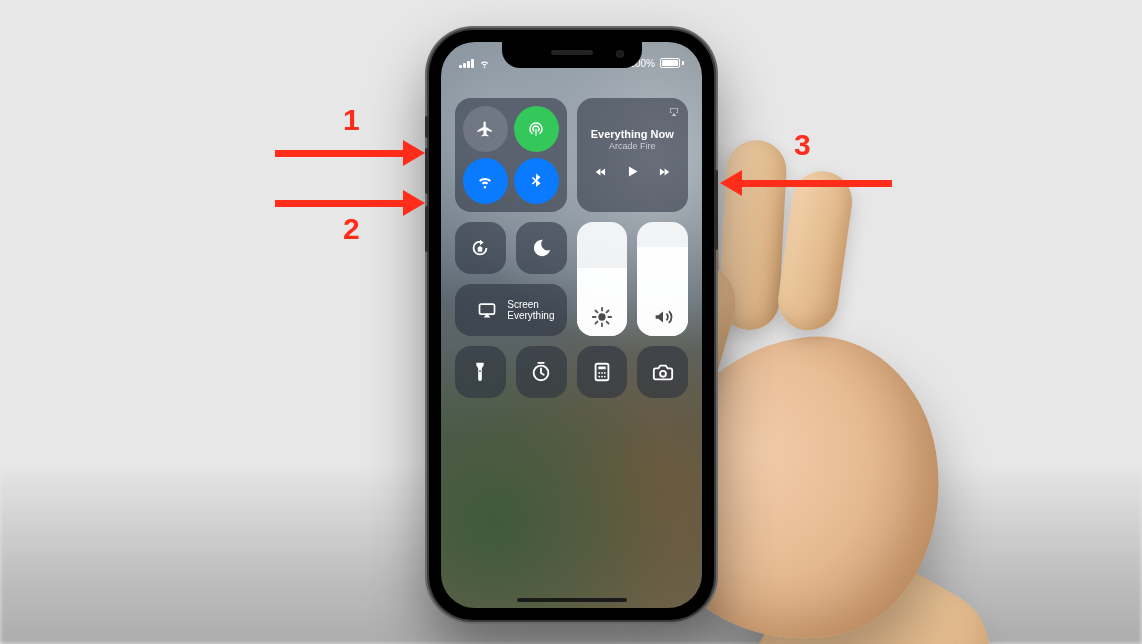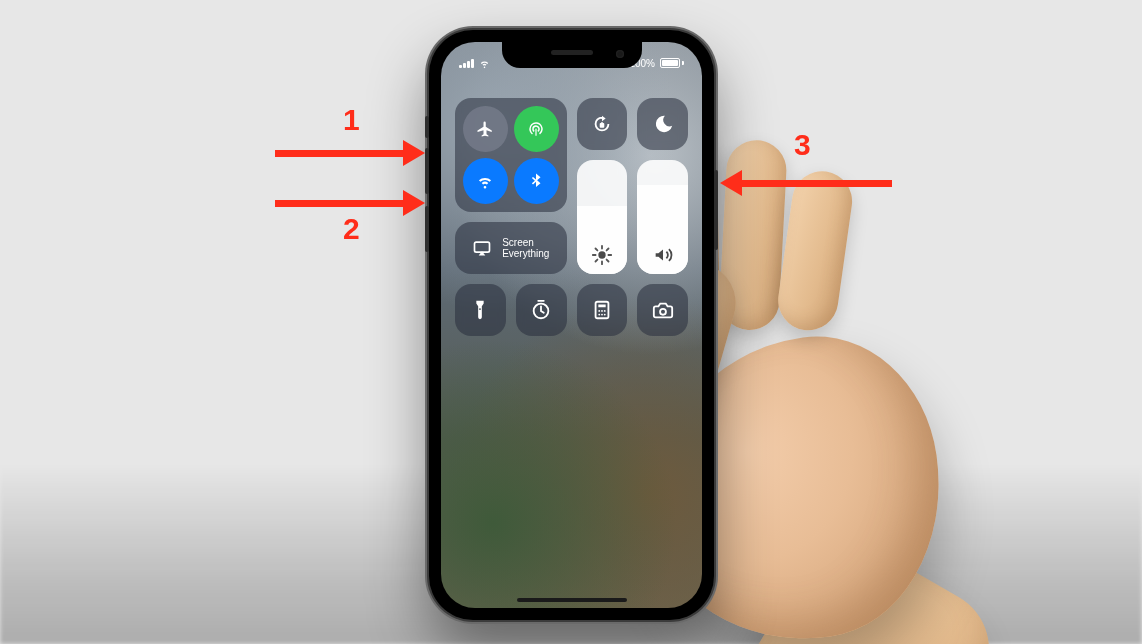--- a/index.html
+++ b/index.html
@@ -159,21 +159,21 @@
   .media .airplay svg{ width:12px; height:12px; fill:#fff;}
   .media-title{ font-size:11px; font-weight:600; text-align:center; line-height:1.15;}
   .media-artist{ font-size:9px; opacity:.65; text-align:center; margin-top:1px;}
   .media-controls{ display:flex; gap:16px; margin-top:12px; align-items:center;}
   .media-controls svg{ width:14px; height:14px; fill:#fff;}
   .media-controls .play svg{ width:17px; height:17px;}
 
   .tile svg.ico{ width:22px; height:22px; fill:#fff;}
   .tile.light svg.ico{ fill:#4a4a4a;}
 
-  .mirroring{ justify-content:center; padding:8px 12px; gap:10px;}
+  .mirroring{ justify-content:flex-end; padding:8px 12px; gap:10px;}
   .mirroring .label{ font-size:10px; line-height:1.15; text-align:left;}
 
   
   .slider-tile{ padding:0; overflow:hidden; position:relative;}
   .slider-fill{
     position:absolute; left:0; right:0; bottom:0;
     background:rgba(255,255,255,0.9);
   }
   .slider-tile .ico-wrap{
     position:absolute; left:0; right:0; bottom:8px;
@@ -284,20 +284,40 @@
               <path d="M12 18.5a1.8 1.8 0 100 3.6 1.8 1.8 0 000-3.6zm-4.4-3.8l1.9 1.9a4 4 0 015 0l1.9-1.9a6.7 6.7 0 00-8.8 0zM3.9 11l1.9 1.9a9.3 9.3 0 0112.4 0l1.9-1.9a12 12 0 00-16.2 0z"></path>
             </svg>
         </div>
         <div class="round blue">
           <svg viewBox="0 0 24 24">
               <path d="M12 2l6 5-4.5 4 4.5 4-6 5V13l-4 3.5L6.5 15l4-3.5-4-3.5L8 6.5l4 3.5V2z"></path>
             </svg>
         </div>
       </div>
 
+      <div class="tile span2x2 media">
+        <span class="airplay">
+          <svg viewBox="0 0 24 24">
+              <path d="M4 4h16v10h-3l-1-1.5h2.5v-7h-13v7H8L7 14H4V4zm8 10l5 6H7l5-6z"></path>
+            </svg>
+        </span>
+        <div class="media-title">Everything Now</div>
+        <div class="media-artist">Arcade Fire</div>
+        <div class="media-controls">
+          <span><svg viewBox="0 0 24 24">
+                <path d="M11 12l8-6v12l-8-6zm-8 0l8-6v12l-8-6z"></path>
+              </svg></span>
+          <span class="play"><svg viewBox="0 0 24 24">
+                <path d="M7 5l12 7-12 7V5z"></path>
+              </svg></span>
+          <span><svg viewBox="0 0 24 24">
+                <path d="M5 6l8 6-8 6V6zm8 0l8 6-8 6V6z"></path>
+              </svg></span>
+        </div>
+      </div>
 
       <div class="tile">
         <svg class="ico" viewBox="0 0 24 24">
             <path d="M12 4a8 8 0 108 8h-2a6 6 0 11-6-6V3l4 3-4 3V4zm-1 6h2v1h.5a1 1 0 011 1v3a1 1 0 01-1 1h-3a1 1 0 01-1-1v-3a1 1 0 011-1H11v-1z"></path>
           </svg>
       </div>
       <div class="tile">
         <svg class="ico" viewBox="0 0 24 24">
             <path d="M14 3a9 9 0 108 11 7 7 0 01-8-11z"></path>
           </svg>

